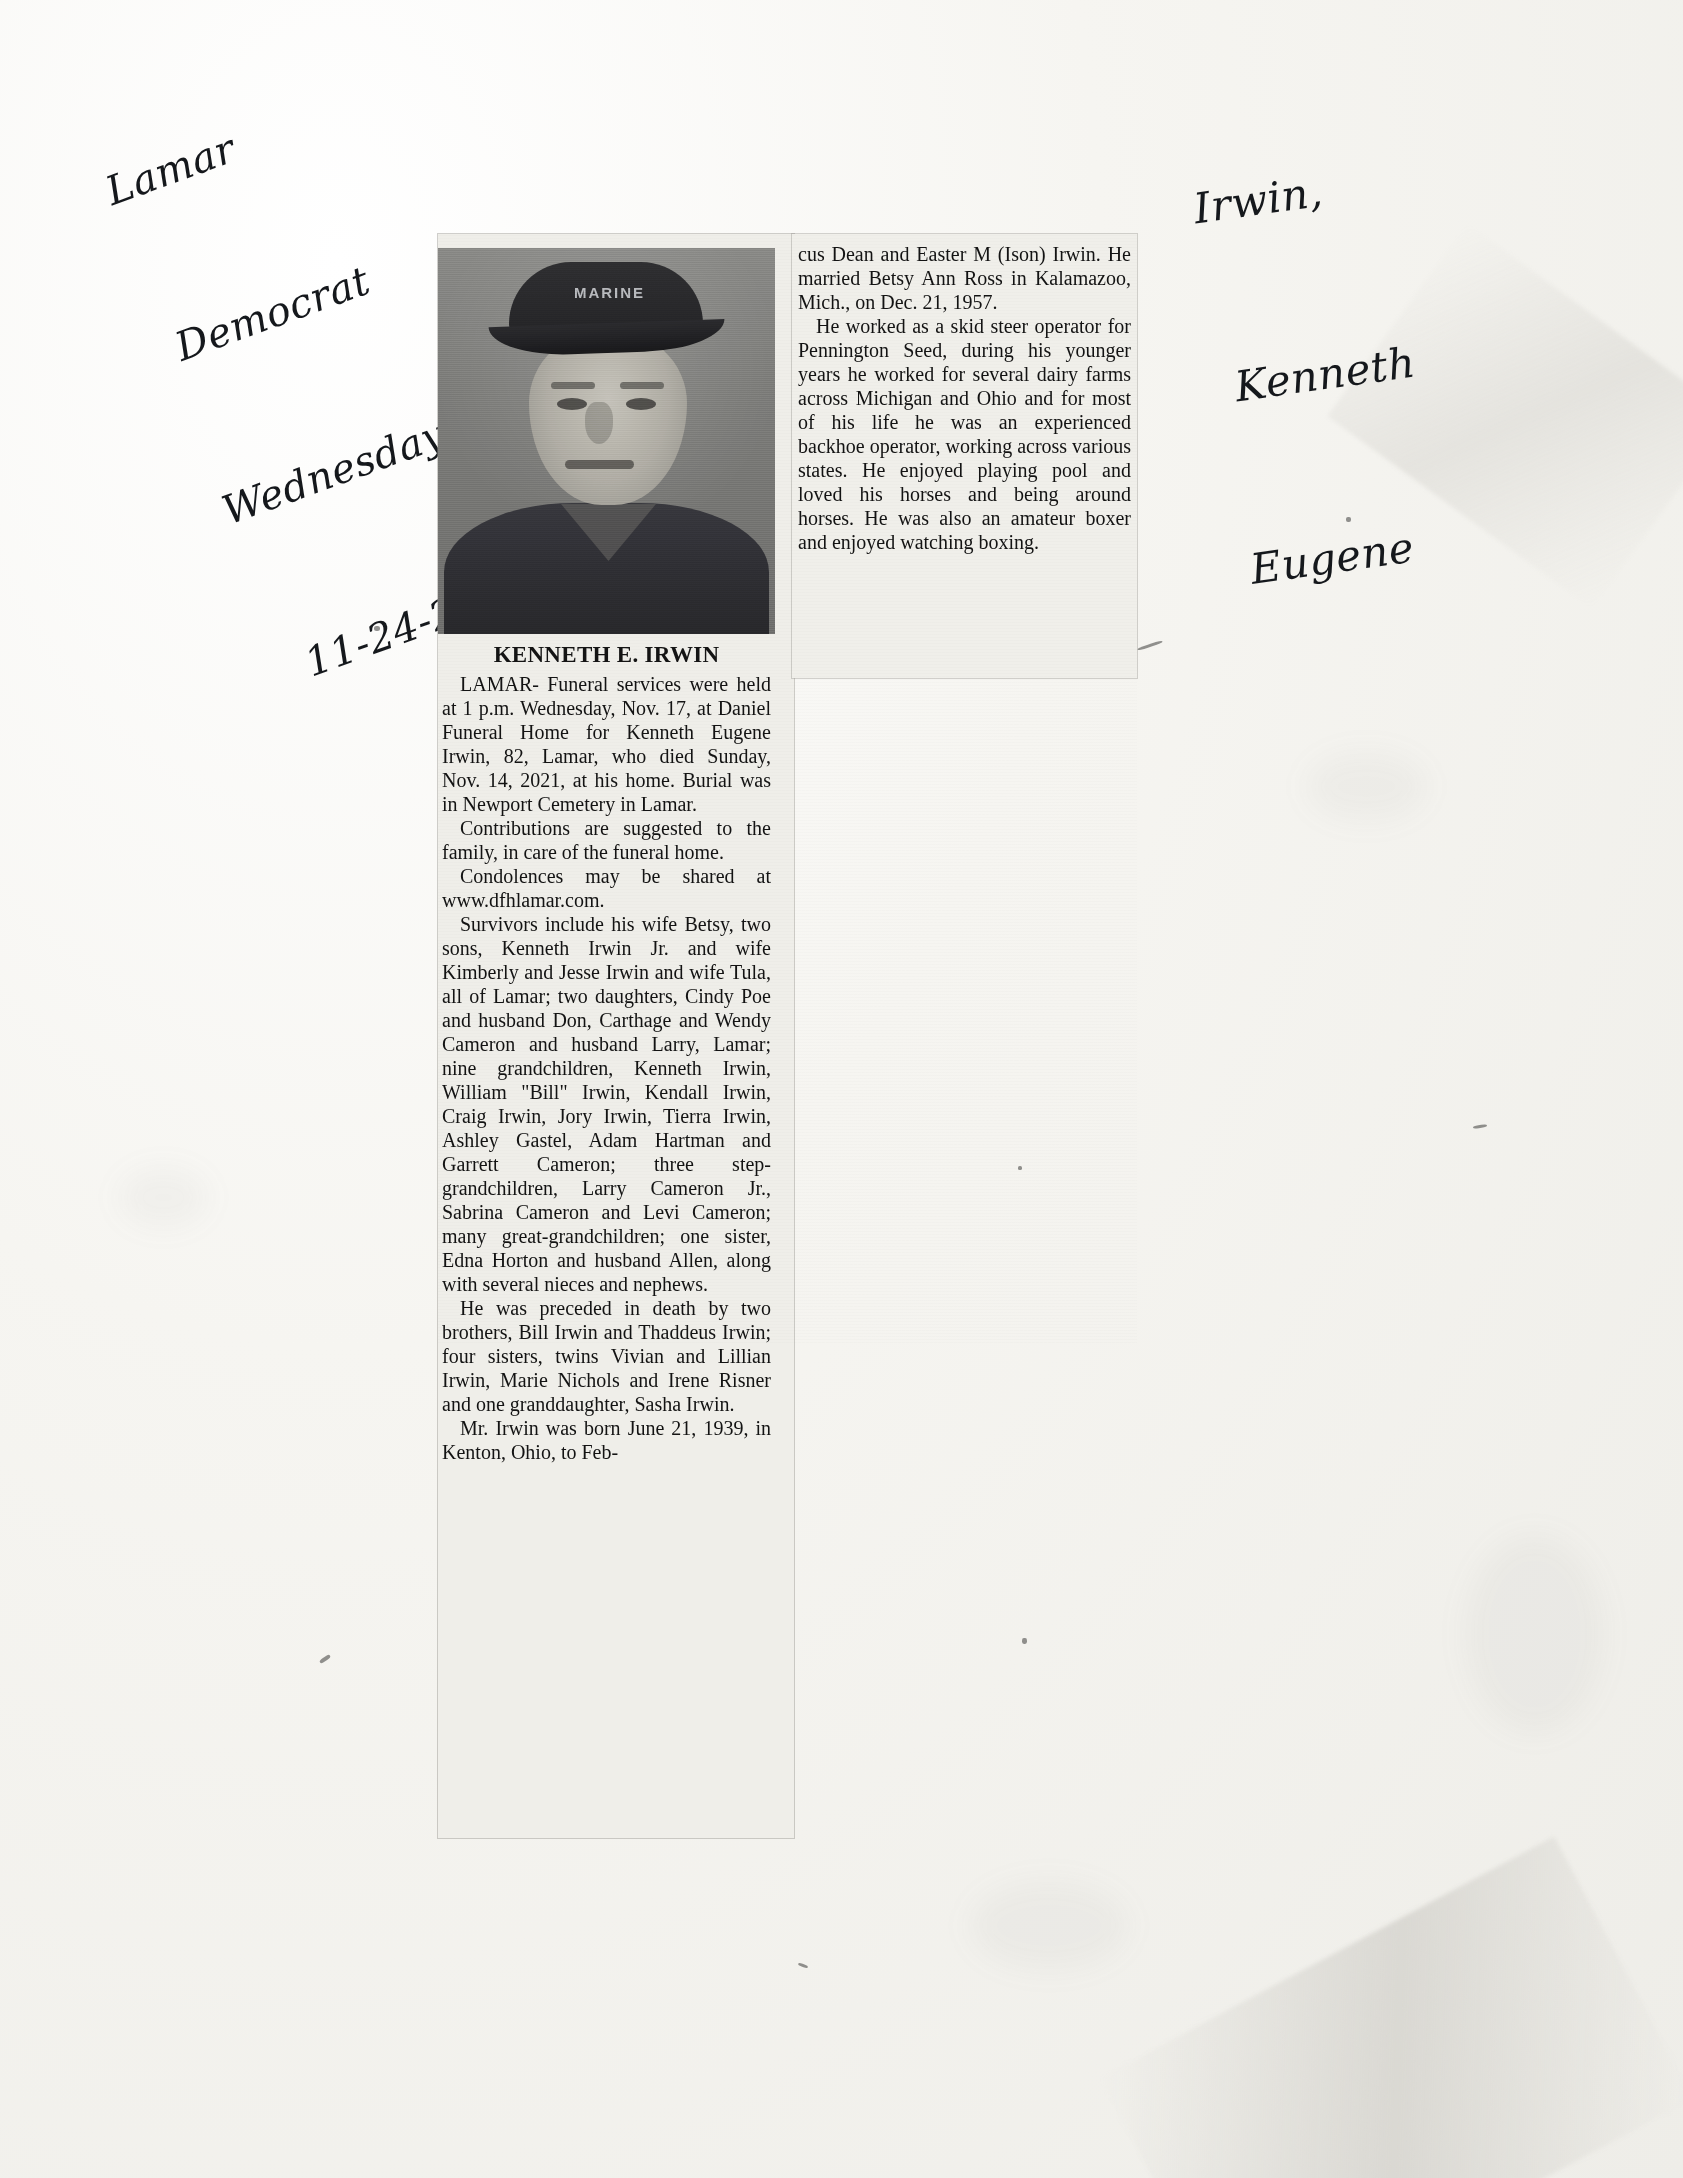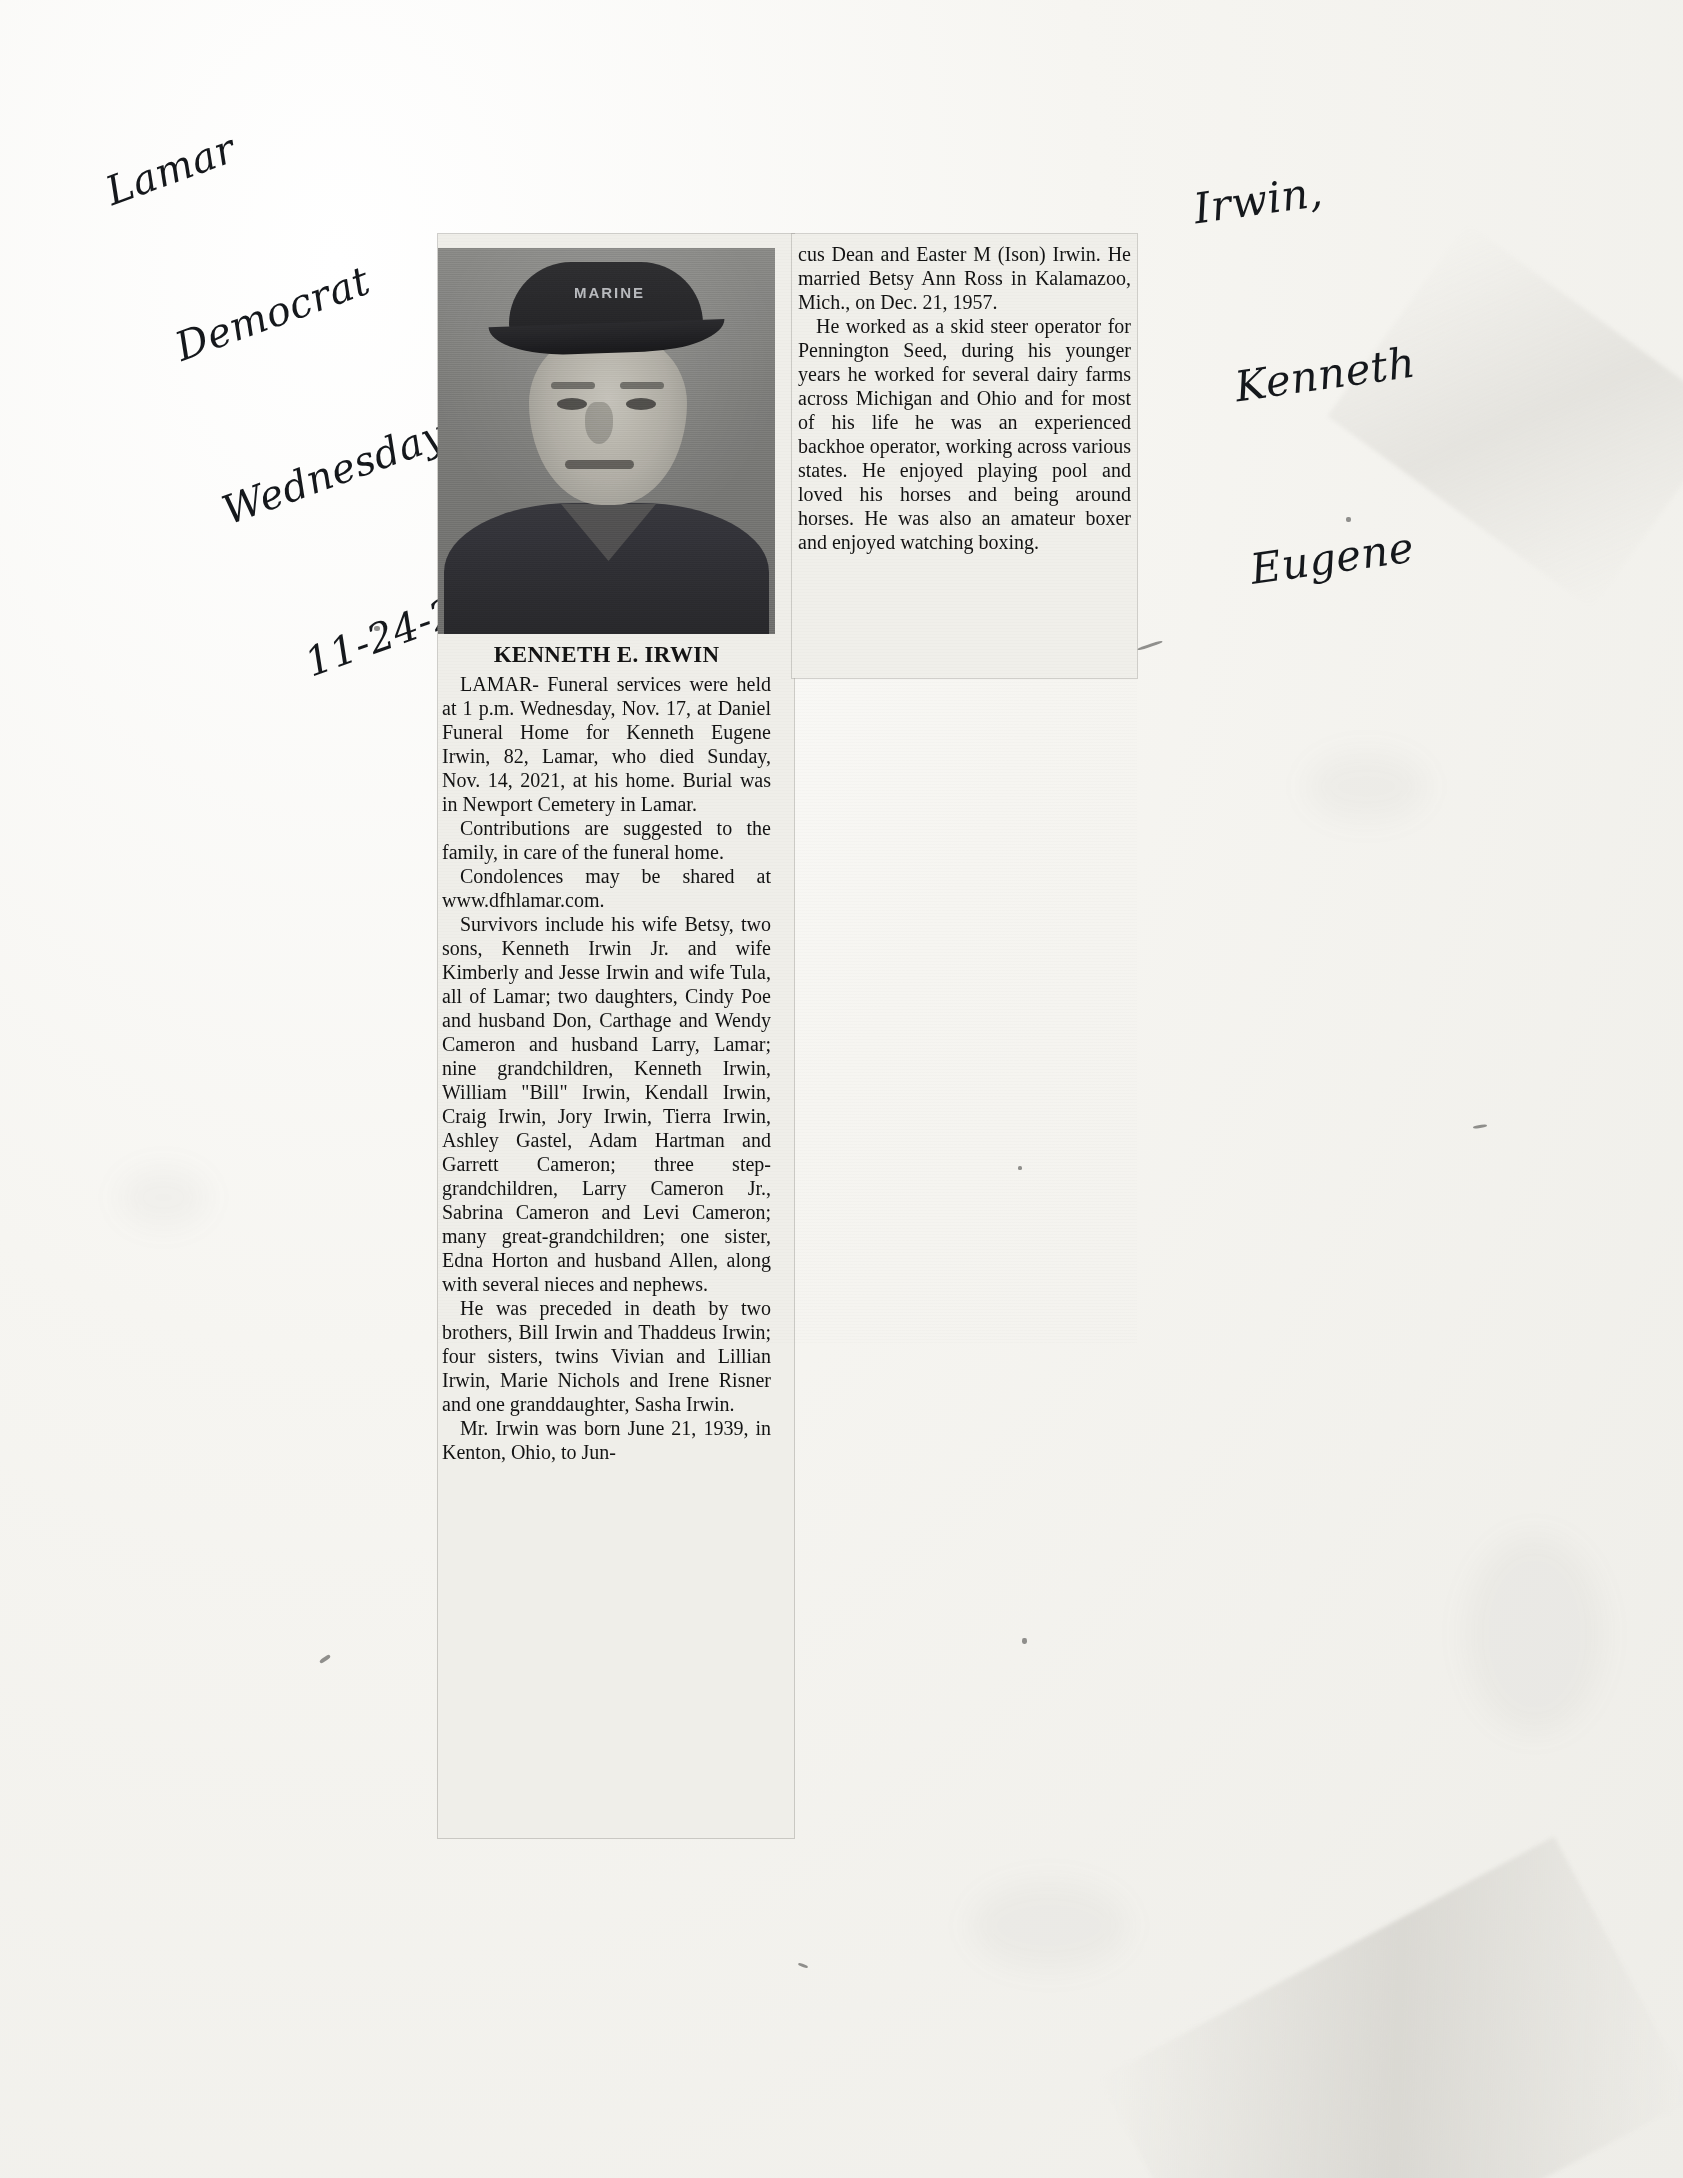--- a/index.html
+++ b/index.html
@@ -286,21 +286,21 @@
     </div>
   </div>
 
   <div id="col-left">
     <div class="headline">KENNETH E. IRWIN</div>
     <p class="para">LAMAR- Funeral services were held at 1 p.m. Wednesday, Nov. 17, at Daniel Funeral Home for Kenneth Eugene Irwin, 82, Lamar, who died Sunday, Nov. 14, 2021, at his home. Burial was in Newport Cemetery in Lamar.</p>
     <p class="para">Contributions are suggested to the family, in care of the funeral home.</p>
     <p class="para">Condolences may be shared at www.dfhlamar.com.</p>
     <p class="para">Survivors include his wife Betsy, two sons, Kenneth Irwin Jr. and wife Kimberly and Jesse Irwin and wife Tula, all of Lamar; two daughters, Cindy Poe and husband Don, Carthage and Wendy Cameron and husband Larry, Lamar; nine grandchildren, Kenneth Irwin, William "Bill" Irwin, Kendall Irwin, Craig Irwin, Jory Irwin, Tierra Irwin, Ashley Gastel, Adam Hartman and Garrett Cameron; three step-grandchildren, Larry Cameron Jr., Sabrina Cameron and Levi Cameron; many great-grandchildren; one sister, Edna Horton and husband Allen, along with several nieces and nephews.</p>
     <p class="para">He was preceded in death by two brothers, Bill Irwin and Thaddeus Irwin; four sisters, twins Vivian and Lillian Irwin, Marie Nichols and Irene Risner and one granddaughter, Sasha Irwin.</p>
-    <p class="para">Mr. Irwin was born June 21, 1939, in Kenton, Ohio, to Jun-</p>
+    <p class="para">Mr. Irwin was born June 21, 1939, in Kenton, Ohio, to Feb-</p>
   </div>
 
   <div id="col-right">
     <p class="para noindent">cus Dean and Easter M (Ison) Irwin. He married Betsy Ann Ross in Kalamazoo, Mich., on Dec. 21, 1957.</p>
     <p class="para">He worked as a skid steer operator for Pennington Seed, during his younger years he worked for several dairy farms across Michigan and Ohio and for most of his life he was an experienced backhoe operator, working across various states. He enjoyed playing pool and loved his horses and being around horses. He was also an amateur boxer and enjoyed watching boxing.</p>
   </div>
 
   <div id="news-grain"></div>
 </div>
 

